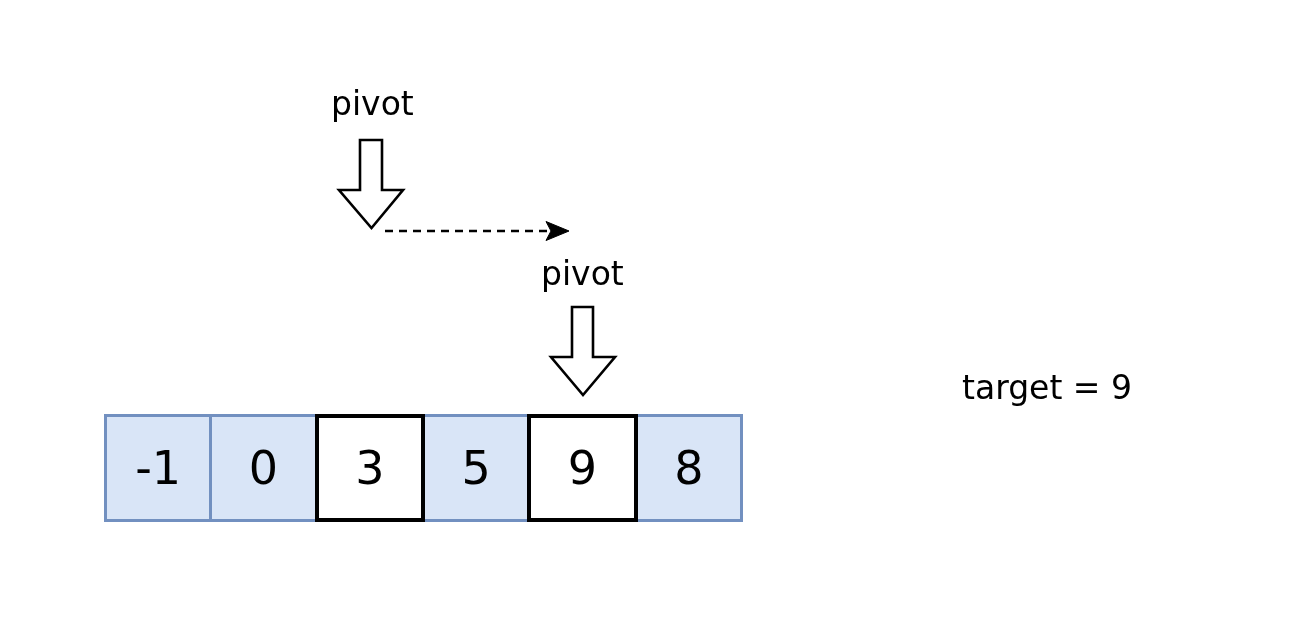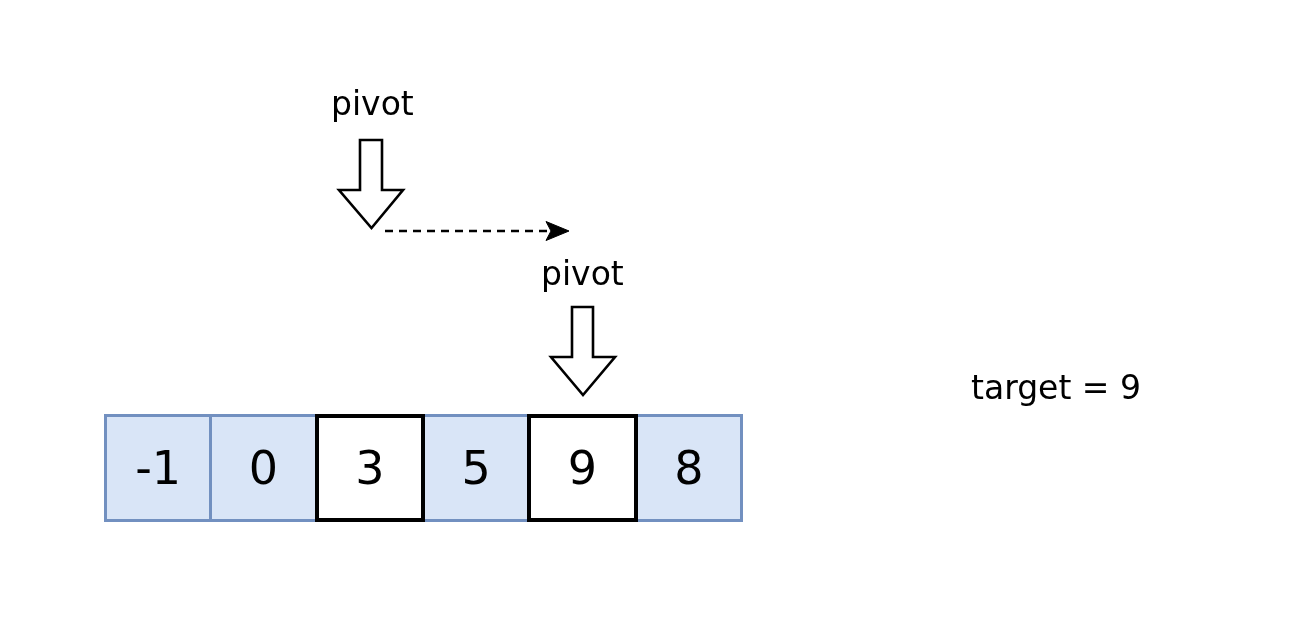--- a/index.html
+++ b/index.html
@@ -18,21 +18,21 @@
   }
   .diagram-label {
     position: absolute;
     font-size: 33px;
     line-height: 1.2;
     color: var(--text-color, #000000);
     white-space: nowrap;
   }
   .pivot-label-old { left: 331px; top: 84px; }
   .pivot-label-new { left: 541px; top: 254px; }
-  .target-label    { left: 962px; top: 368px; margin-left: 9px; }
+  .target-label    { left: 962px; top: 368px; }
 
   .arrow-layer {
     position: absolute;
     left: 0; top: 0;
     width: 1310px;
     height: 636px;
     pointer-events: none;
   }
 
   .array-row {

